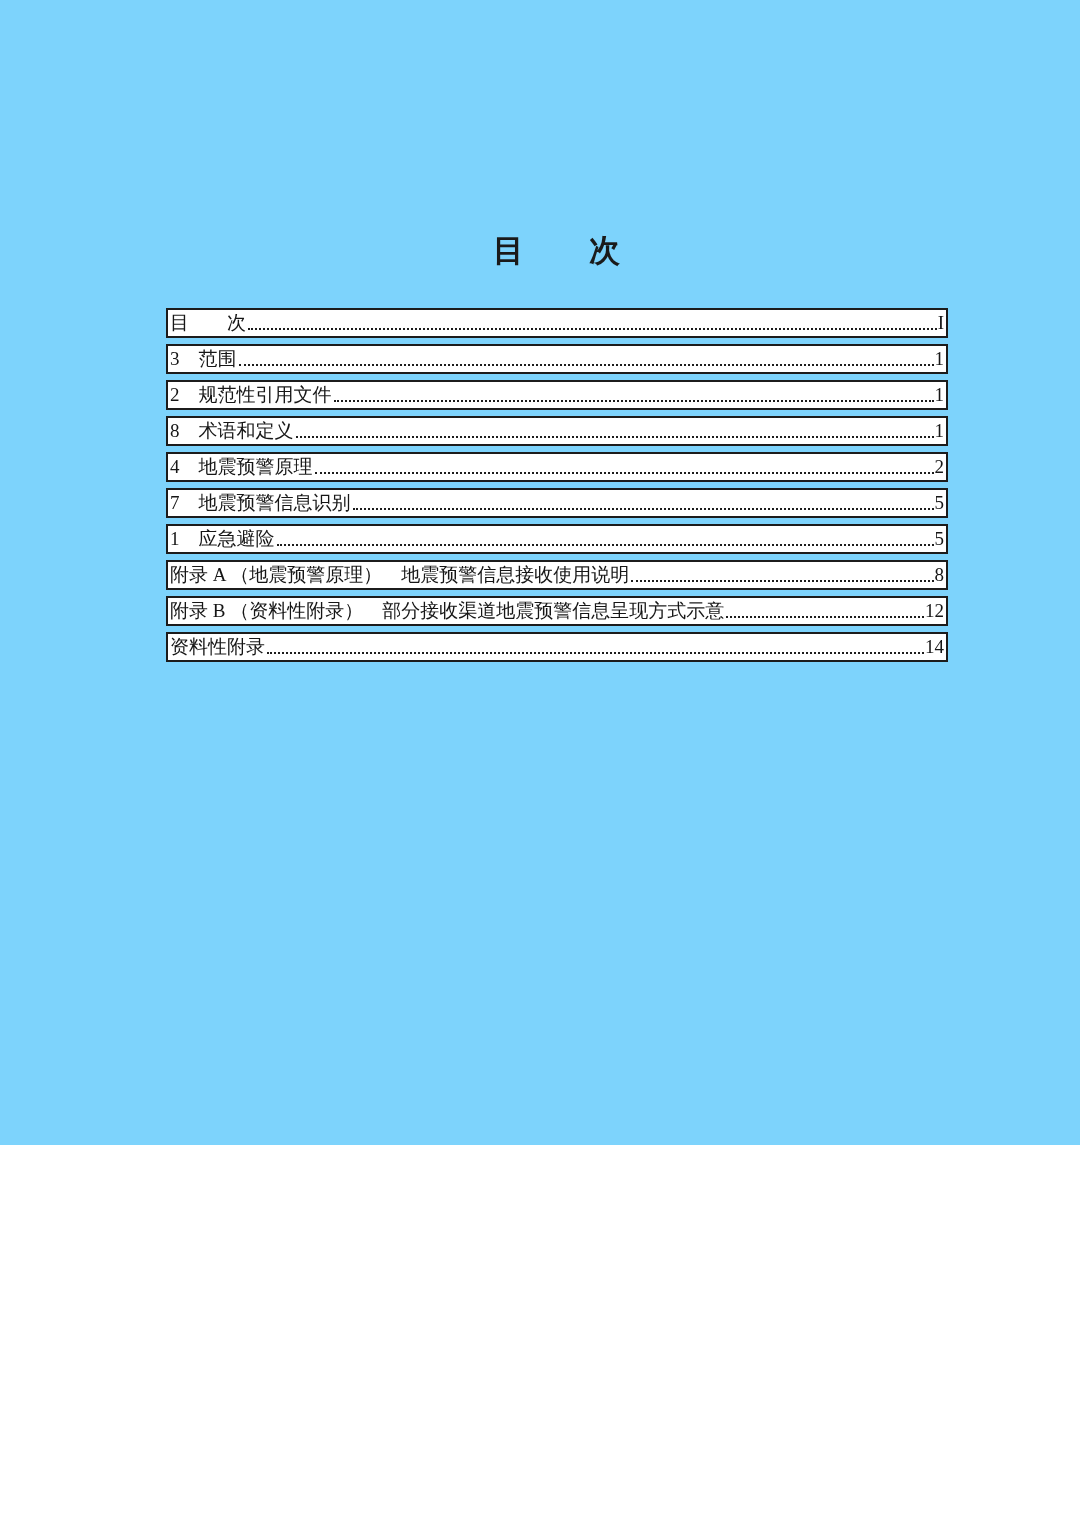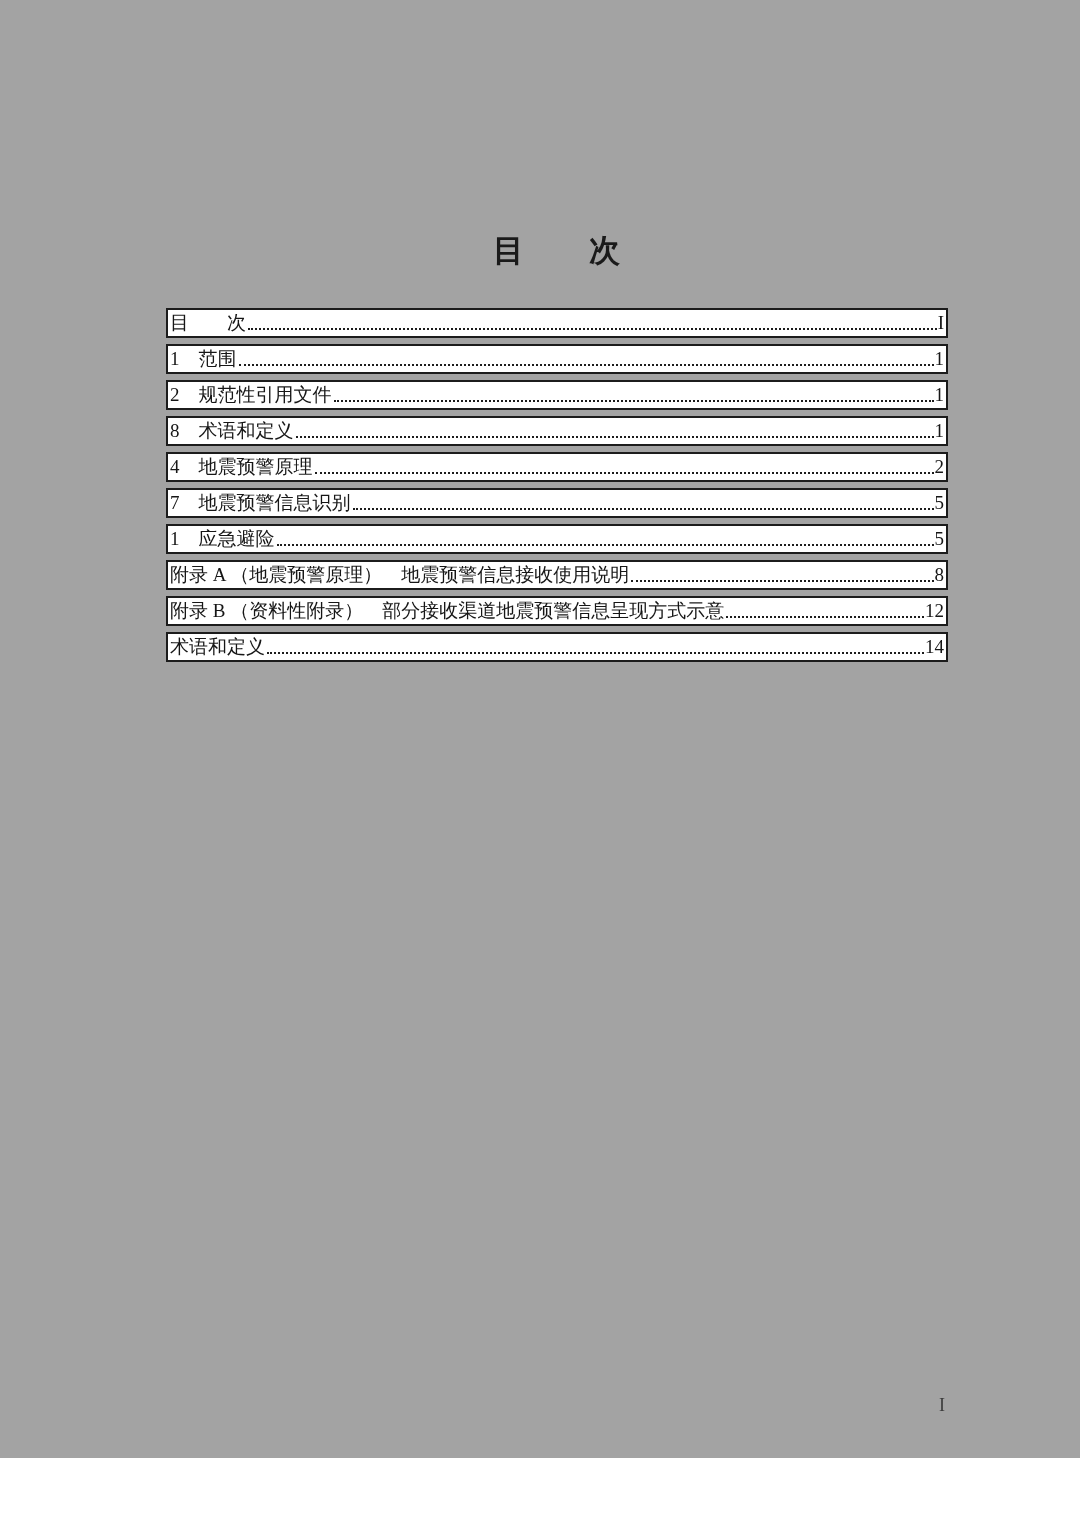--- a/index.html
+++ b/index.html
@@ -9,22 +9,22 @@
   }
   body {
     width: 1080px;
     height: 1527px;
     font-family: "Liberation Serif", serif;
     color: #161616;
   }
   .page {
     position: relative;
     width: 1080px;
-    height: 1458px;
-    background: #a3a3a3;
+    height: 1145px;
+    background: #7dd3fc;
     overflow: hidden;
   }
   .title {
     position: absolute;
     top: 230px;
     left: 166px;
     width: 782px;
     margin: 0;
     text-align: center;
     font-family: "Liberation Sans", sans-serif;
@@ -89,21 +89,21 @@
   <div class="toc">
 
     <div class="toc-row">
       <span class="toc-label">目　　次</span>
       <span class="toc-leader"></span>
       <span class="toc-page">I</span>
     </div>
 
 
     <div class="toc-row">
-      <span class="toc-label">1　范围</span>
+      <span class="toc-label">3　范围</span>
       <span class="toc-leader"></span>
       <span class="toc-page">1</span>
     </div>
 
     <div class="toc-row">
       <span class="toc-label">2　规范性引用文件</span>
       <span class="toc-leader"></span>
       <span class="toc-page">1</span>
     </div>
 
@@ -139,21 +139,21 @@
       <span class="toc-page">8</span>
     </div>
 
     <div class="toc-row">
       <span class="toc-label">附录 B （资料性附录）　部分接收渠道地震预警信息呈现方式示意</span>
       <span class="toc-leader"></span>
       <span class="toc-page">12</span>
     </div>
 
     <div class="toc-row">
-      <span class="toc-label">术语和定义</span>
+      <span class="toc-label">资料性附录</span>
       <span class="toc-leader"></span>
       <span class="toc-page">14</span>
     </div>
 
   </div>
 
   <div class="footer-page-num">I</div>
 
 </div>
 

